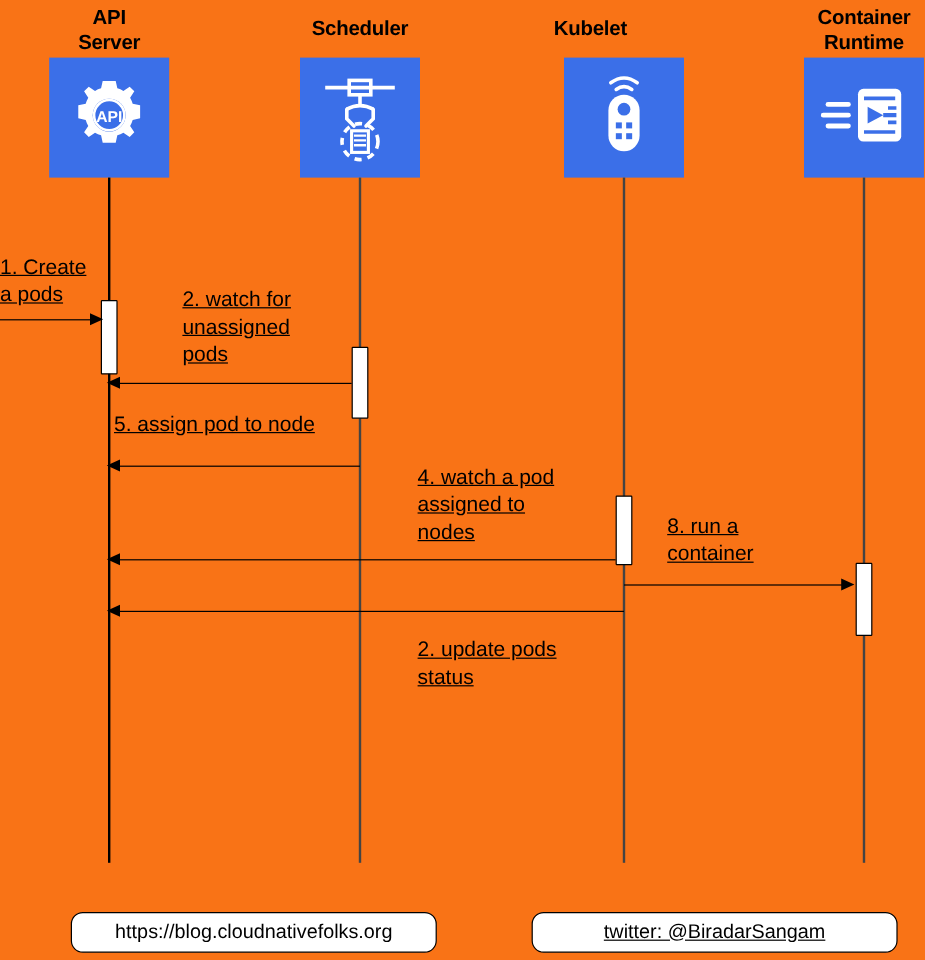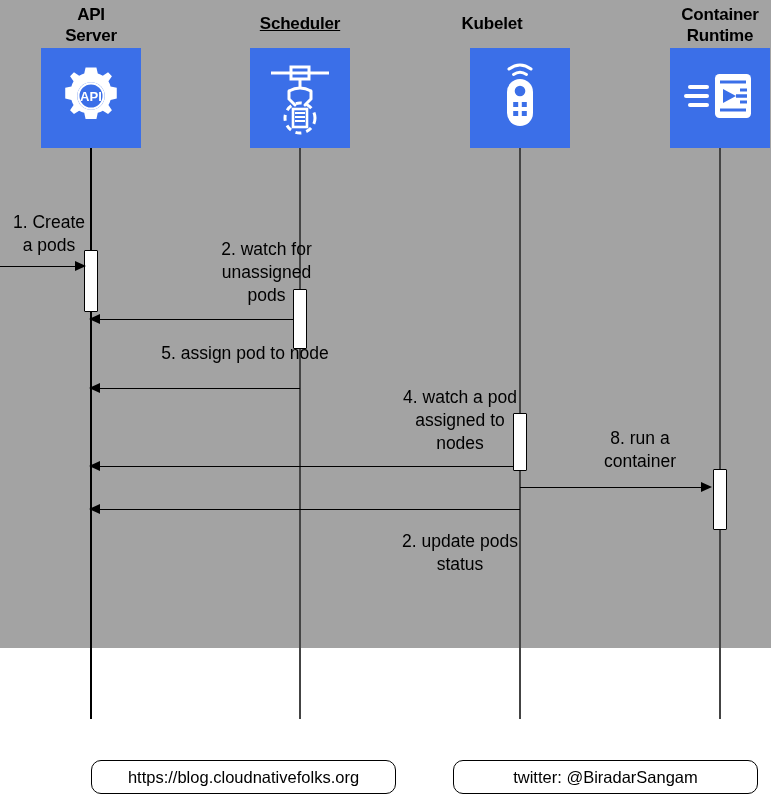--- a/index.html
+++ b/index.html
@@ -6,22 +6,22 @@
   html, body {
     margin: 0; padding: 0;
     background: #ffffff;
     width: 771px; height: 800px;
     font-family: "Liberation Sans", sans-serif;
     overflow: hidden;
   }
   #stage {
     position: relative;
     width: 771px;
-    height: 648px;
-    background: #a3a3a3;
+    height: 800px;
+    background: #f97316;
   }
   
   .participant { position: absolute; }
   .p-title {
     position: absolute;
     text-align: center;
     font-size: 17px;
     font-weight: bold;
     color: #000000;
     line-height: 1.25;
@@ -65,38 +65,38 @@
     border-bottom: 5.5px solid transparent;
     border-left: 11px solid #000000;
   }
   .arrow-head.left {
     border-top: 5.5px solid transparent;
     border-bottom: 5.5px solid transparent;
     border-right: 11px solid #000000;
   }
   .msg-label {
     position: absolute;
-    text-align: center;
+    text-align: left;
     font-size: 17.5px;
     color: #000000;
     line-height: 1.30;
     white-space: pre-line;
+    text-decoration: underline;
   }
   
   .footer-pill {
     position: absolute;
     border: 1.8px solid #000000;
     border-radius: 10px;
     background: #ffffff;
     display: flex;
     align-items: center;
     justify-content: center;
     font-size: 16.5px;
     color: #000000;
-    margin-left: 32px;
   }
 </style>
 </head>
 <body>
 
 <div id="stage">
 
   <div>
 
     <div class="participant">
@@ -108,21 +108,21 @@
             <path fill="#ffffff" d="M32 2.5 l5.6 0 1.4 6.4 a23.6 23.6 0 0 1 5.2 2.2 l5.4-3.6 4 4 -3.6 5.4 a23.6 23.6 0 0 1 2.2 5.2 l6.4 1.4 0 5.6 0 5.6 -6.4 1.4 a23.6 23.6 0 0 1 -2.2 5.2 l3.6 5.4 -4 4 -5.4-3.6 a23.6 23.6 0 0 1 -5.2 2.2 l-1.4 6.4 -5.6 0 -5.6 0 -1.4-6.4 a23.6 23.6 0 0 1 -5.2-2.2 l-5.4 3.6 -4-4 3.6-5.4 a23.6 23.6 0 0 1 -2.2-5.2 l-6.4-1.4 0-5.6 0-5.6 6.4-1.4 a23.6 23.6 0 0 1 2.2-5.2 l-3.6-5.4 4-4 5.4 3.6 a23.6 23.6 0 0 1 5.2-2.2 l1.4-6.4 z"></path>
             <circle cx="32" cy="32" r="14.2" fill="#3b6fe8"></circle>
             <circle cx="32" cy="32" r="13" fill="none" stroke="#ffffff" stroke-width="2.2"></circle>
             <text x="32" y="37.6" text-anchor="middle" font-family="Liberation Sans, sans-serif" font-size="13.5" font-weight="bold" fill="#ffffff">API</text>
           </svg>
         </span>
       </div>
     </div>
 
     <div class="participant">
-      <div class="p-title" style="left:240px; top:13px; width:120px;text-decoration:underline;">Scheduler</div>
+      <div class="p-title" style="left:240px; top:13px; width:120px;">Scheduler</div>
       <div class="p-box" style="left:250px; top:48px;">
         <span>
           <svg width="70" height="78" viewBox="0 0 70 78">
             <line x1="6" y1="16" x2="64" y2="16" stroke="#ffffff" stroke-width="3"></line>
             <rect x="26" y="10" width="18" height="12" fill="none" stroke="#ffffff" stroke-width="3"></rect>
             <line x1="35" y1="22" x2="35" y2="32" stroke="#ffffff" stroke-width="3"></line>
             <path d="M24 34 L24 42 L30 48 M46 34 L46 42 L40 48" fill="none" stroke="#ffffff" stroke-width="3" stroke-linecap="round"></path>
             <path d="M24 34 q11 -6 22 0" fill="none" stroke="#ffffff" stroke-width="3"></path>
             <circle cx="35" cy="61" r="15" fill="none" stroke="#ffffff" stroke-width="3" stroke-dasharray="6 5"></circle>
             <rect x="28" y="52" width="14" height="18" fill="none" stroke="#ffffff" stroke-width="2.6"></rect>
@@ -217,16 +217,16 @@
     <div class="arrow-head right" style="left:701px; top:481.5px;"></div>
 
     <div class="msg-label" style="left:348px; top:530px; width:224px;">2. update pods
 status</div>
     <div class="msg-line" style="left:99px; top:509px; width:421px;"></div>
     <div class="arrow-head left" style="left:89px; top:503.5px;"></div>
   </div>
 
   <div>
     <div class="footer-pill" style="left:59px; top:760px; width:305px; height:34px;">https://blog.cloudnativefolks.org</div>
-    <div class="footer-pill" style="left:421px; top:760px; width:305px; height:34px;">twitter: @BiradarSangam</div>
+    <div class="footer-pill" style="left:443px; top:760px; width:305px; height:34px;text-decoration:underline;">twitter: @BiradarSangam</div>
   </div>
 
 </div>
 
 </body></html>

